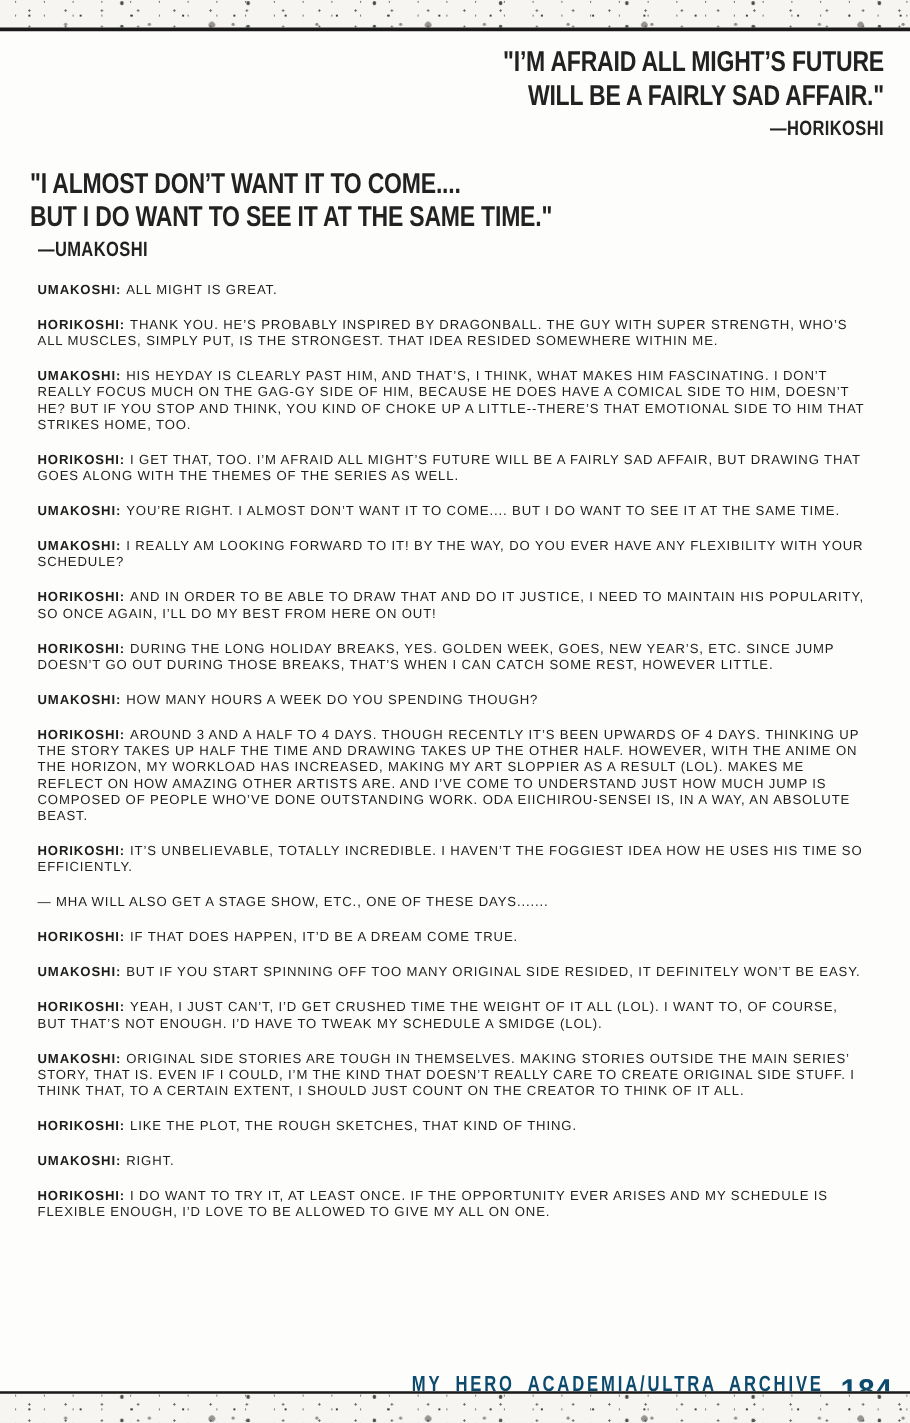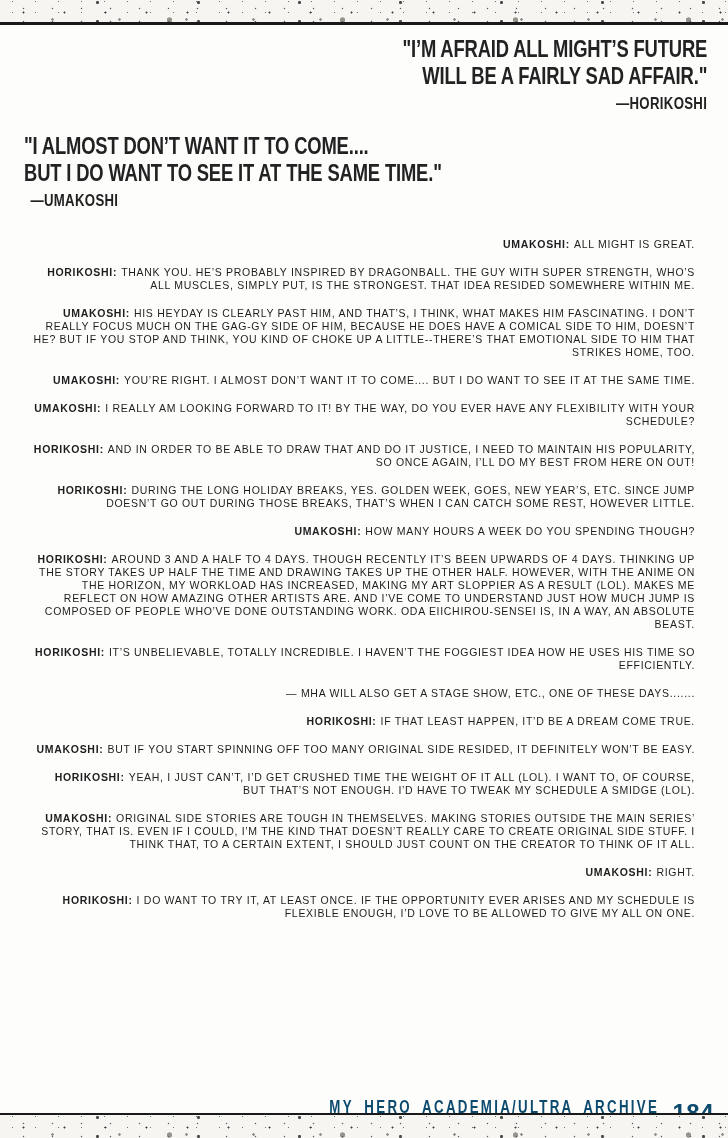--- a/index.html
+++ b/index.html
@@ -28,22 +28,22 @@
   .quote { font-weight:700; font-size:23px; line-height:27px; letter-spacing:-0.2px; color:#222; }
   .quote-right { margin-top:36px; text-align:right; padding-right:26px;
                  transform:scaleX(0.80); transform-origin:100% 50%; }
   .quote-left  { margin-top:16px; text-align:left; padding-left:30px;
                  transform:scaleX(0.80); transform-origin:0 50%; }
   .q-attr { font-size:16.5px; line-height:27px; letter-spacing:0.4px; }
   .quote-left .q-attr { padding-left:8px; }
 
   
   .transcript {
-    margin:24px 33px 0 30px;
-    font-size:10.5px; line-height:13px; letter-spacing:0.7px; color:#1d1d1d;text-align:right;
+    margin:12px 33px 0 30px;
+    font-size:10.5px; line-height:13px; letter-spacing:0.7px; color:#1d1d1d;
   }
   .para { margin:0 0 15px 0; }
   .speaker { font-weight:700; margin-right:4px; }
   .ptext { font-weight:400; }
 
   
   .footer { position:absolute; right:14px; bottom:13px; z-index:2;
             display:flex; gap:13px; color:#0c4a6e; }
   .footer-title { font-weight:700; font-size:14px; letter-spacing:2.4px; word-spacing:5px;
                   white-space:nowrap; transform:scale(0.95,1.25); transform-origin:100% 100%; }
@@ -69,46 +69,48 @@
   </div>
 
   <div class="transcript">
 
       <p class="para"><span class="speaker">UMAKOSHI:</span><span class="ptext">ALL MIGHT IS GREAT.</span></p>
 
       <p class="para"><span class="speaker">HORIKOSHI:</span><span class="ptext">THANK YOU. HE’S PROBABLY INSPIRED BY DRAGONBALL. THE GUY WITH SUPER STRENGTH, WHO’S ALL MUSCLES, SIMPLY PUT, IS THE STRONGEST. THAT IDEA RESIDED SOMEWHERE WITHIN ME.</span></p>
 
       <p class="para"><span class="speaker">UMAKOSHI:</span><span class="ptext">HIS HEYDAY IS CLEARLY PAST HIM, AND THAT’S, I THINK, WHAT MAKES HIM FASCINATING. I DON’T REALLY FOCUS MUCH ON THE GAG-GY SIDE OF HIM, BECAUSE HE DOES HAVE A COMICAL SIDE TO HIM, DOESN’T HE? BUT IF YOU STOP AND THINK, YOU KIND OF CHOKE UP A LITTLE--THERE’S THAT EMOTIONAL SIDE TO HIM THAT STRIKES HOME, TOO.</span></p>
 
+      <p class="para"><span class="speaker">HORIKOSHI:</span><span class="ptext">I GET THAT, TOO. I’M AFRAID ALL MIGHT’S FUTURE WILL BE A FAIRLY SAD AFFAIR, BUT DRAWING THAT GOES ALONG WITH THE THEMES OF THE SERIES AS WELL.</span></p>
 
       <p class="para"><span class="speaker">UMAKOSHI:</span><span class="ptext">YOU’RE RIGHT. I ALMOST DON’T WANT IT TO COME.... BUT I DO WANT TO SEE IT AT THE SAME TIME.</span></p>
 
       <p class="para"><span class="speaker">UMAKOSHI:</span><span class="ptext">I REALLY AM LOOKING FORWARD TO IT! BY THE WAY, DO YOU EVER HAVE ANY FLEXIBILITY WITH YOUR SCHEDULE?</span></p>
 
       <p class="para"><span class="speaker">HORIKOSHI:</span><span class="ptext">AND IN ORDER TO BE ABLE TO DRAW THAT AND DO IT JUSTICE, I NEED TO MAINTAIN HIS POPULARITY, SO ONCE AGAIN, I’LL DO MY BEST FROM HERE ON OUT!</span></p>
 
       <p class="para"><span class="speaker">HORIKOSHI:</span><span class="ptext">DURING THE LONG HOLIDAY BREAKS, YES. GOLDEN WEEK, GOES, NEW YEAR’S, ETC. SINCE JUMP DOESN’T GO OUT DURING THOSE BREAKS, THAT’S WHEN I CAN CATCH SOME REST, HOWEVER LITTLE.</span></p>
 
       <p class="para"><span class="speaker">UMAKOSHI:</span><span class="ptext">HOW MANY HOURS A WEEK DO YOU SPENDING THOUGH?</span></p>
 
       <p class="para"><span class="speaker">HORIKOSHI:</span><span class="ptext">AROUND 3 AND A HALF TO 4 DAYS. THOUGH RECENTLY IT’S BEEN UPWARDS OF 4 DAYS. THINKING UP THE STORY TAKES UP HALF THE TIME AND DRAWING TAKES UP THE OTHER HALF. HOWEVER, WITH THE ANIME ON THE HORIZON, MY WORKLOAD HAS INCREASED, MAKING MY ART SLOPPIER AS A RESULT (LOL). MAKES ME REFLECT ON HOW AMAZING OTHER ARTISTS ARE. AND I’VE COME TO UNDERSTAND JUST HOW MUCH JUMP IS COMPOSED OF PEOPLE WHO’VE DONE OUTSTANDING WORK. ODA EIICHIROU-SENSEI IS, IN A WAY, AN ABSOLUTE BEAST.</span></p>
 
 
       <p class="para"><span class="speaker">HORIKOSHI:</span><span class="ptext">IT’S UNBELIEVABLE, TOTALLY INCREDIBLE. I HAVEN’T THE FOGGIEST IDEA HOW HE USES HIS TIME SO EFFICIENTLY.</span></p>
 
       <p class="para"><span class="ptext">— MHA WILL ALSO GET A STAGE SHOW, ETC., ONE OF THESE DAYS.......</span></p>
 
-      <p class="para"><span class="speaker">HORIKOSHI:</span><span class="ptext">IF THAT LEAST HAPPEN, IT’D BE A DREAM COME TRUE.</span></p>
+      <p class="para"><span class="speaker">HORIKOSHI:</span><span class="ptext">IF THAT DOES HAPPEN, IT’D BE A DREAM COME TRUE.</span></p>
 
       <p class="para"><span class="speaker">UMAKOSHI:</span><span class="ptext">BUT IF YOU START SPINNING OFF TOO MANY ORIGINAL SIDE RESIDED, IT DEFINITELY WON’T BE EASY.</span></p>
 
       <p class="para"><span class="speaker">HORIKOSHI:</span><span class="ptext">YEAH, I JUST CAN’T, I’D GET CRUSHED TIME THE WEIGHT OF IT ALL (LOL). I WANT TO, OF COURSE, BUT THAT’S NOT ENOUGH. I’D HAVE TO TWEAK MY SCHEDULE A SMIDGE (LOL).</span></p>
 
       <p class="para"><span class="speaker">UMAKOSHI:</span><span class="ptext">ORIGINAL SIDE STORIES ARE TOUGH IN THEMSELVES. MAKING STORIES OUTSIDE THE MAIN SERIES’ STORY, THAT IS. EVEN IF I COULD, I’M THE KIND THAT DOESN’T REALLY CARE TO CREATE ORIGINAL SIDE STUFF. I THINK THAT, TO A CERTAIN EXTENT, I SHOULD JUST COUNT ON THE CREATOR TO THINK OF IT ALL.</span></p>
 
+      <p class="para"><span class="speaker">HORIKOSHI:</span><span class="ptext">LIKE THE PLOT, THE ROUGH SKETCHES, THAT KIND OF THING.</span></p>
 
       <p class="para"><span class="speaker">UMAKOSHI:</span><span class="ptext">RIGHT.</span></p>
 
       <p class="para"><span class="speaker">HORIKOSHI:</span><span class="ptext">I DO WANT TO TRY IT, AT LEAST ONCE. IF THE OPPORTUNITY EVER ARISES AND MY SCHEDULE IS FLEXIBLE ENOUGH, I’D LOVE TO BE ALLOWED TO GIVE MY ALL ON ONE.</span></p>
     </div>
 
   <div class="footer">
     <span class="footer-title">MY HERO ACADEMIA/ULTRA ARCHIVE</span>
     <span class="footer-page">184</span>
   </div>

